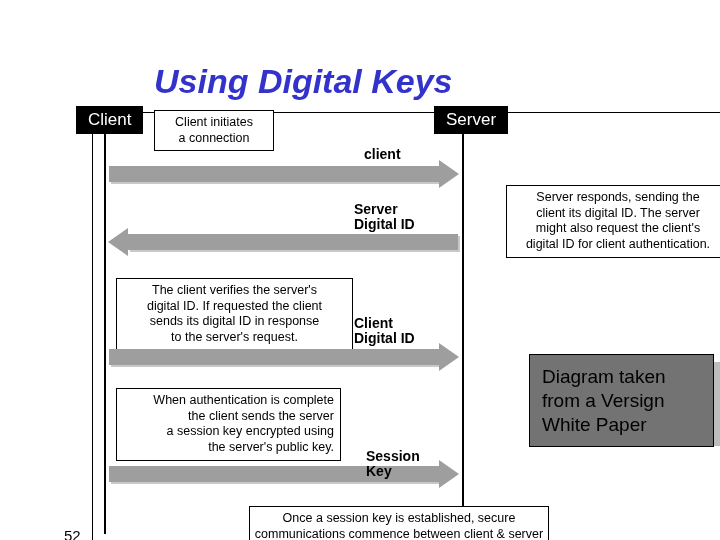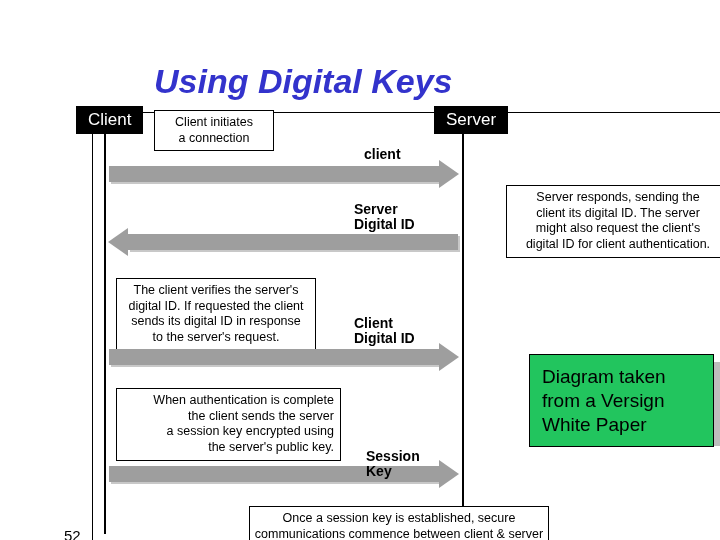--- a/index.html
+++ b/index.html
@@ -92,21 +92,21 @@
     position: absolute;
     font-size: 14px;
     font-weight: bold;
     color: #000;
     text-align: left;
     line-height: 1.1;
   }
   .caption {
     position: absolute;
     border: 1.5px solid #000;
-    background: #22c55e;
+    background: #737373;
     font-size: 19px;
     padding: 10px 12px;
     line-height: 1.25;
   }
   .foot-box {
     position: absolute;
     border: 1.5px solid #000;
     background: #fff;
     font-size: 12.5px;
     text-align: center;
@@ -132,21 +132,21 @@
 <div class="arrow-bar" style="top:112px; left:55px; width:330px;"></div>
 <div class="arrow-head-r" style="top:106px; left:385px;"></div>
 <div class="msg-label" style="top:93px; left:310px;">client</div>
 
 <div class="arrow-bar" style="top:180px; left:74px; width:330px;"></div>
 <div class="arrow-head-l" style="top:174px; left:54px;"></div>
 <div class="msg-label" style="top:148px; left:300px;">Server<br>Digital ID</div>
 
 <div class="box" style="top:131px; left:452px; width:224px;">Server responds, sending the<br>client its digital ID.  The server<br>might also request the client's<br>digital ID for client authentication.</div>
 
-<div class="box" style="top:224px; left:62px; width:200px;">The client verifies the server's<br>digital ID.  If requested the client<br>sends its digital ID in response<br>to the server's request.</div>
+<div class="box" style="top:224px; left:62px; width:237px;">The client verifies the server's<br>digital ID.  If requested the client<br>sends its digital ID in response<br>to the server's request.</div>
 
 <div class="arrow-bar" style="top:295px; left:55px; width:330px;"></div>
 <div class="arrow-head-r" style="top:289px; left:385px;"></div>
 <div class="msg-label" style="top:262px; left:300px;">Client<br>Digital ID</div>
 
 <div class="box" style="top:334px; left:62px; width:225px;text-align:right;">When authentication is complete<br>the client sends the server<br>a session key encrypted using<br>the server's public key.</div>
 
 <div class="arrow-bar" style="top:412px; left:55px; width:330px;"></div>
 <div class="arrow-head-r" style="top:406px; left:385px;"></div>
 <div class="msg-label" style="top:395px; left:312px;">Session<br>Key</div>

